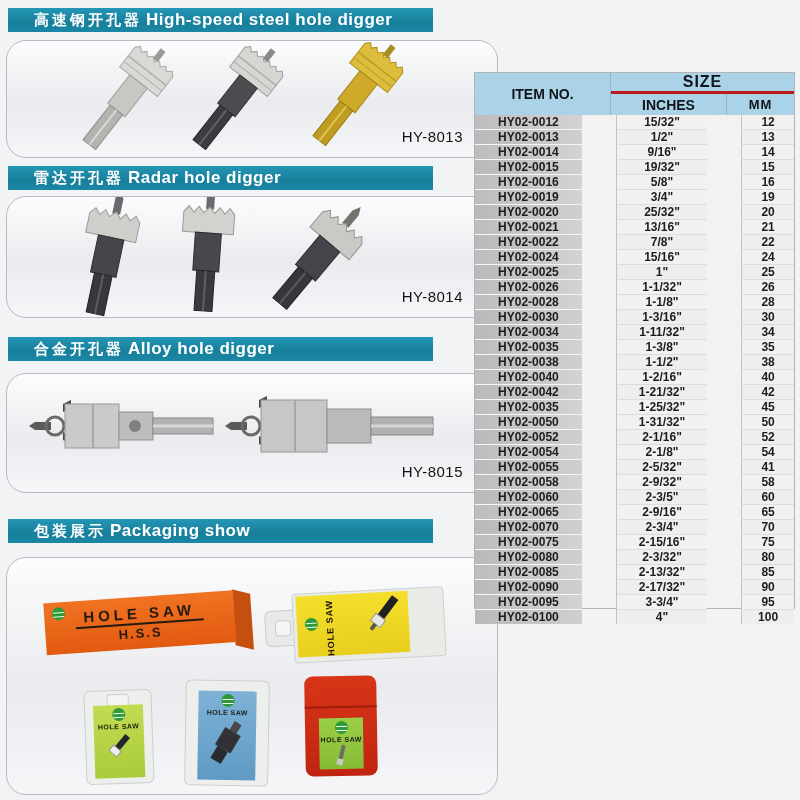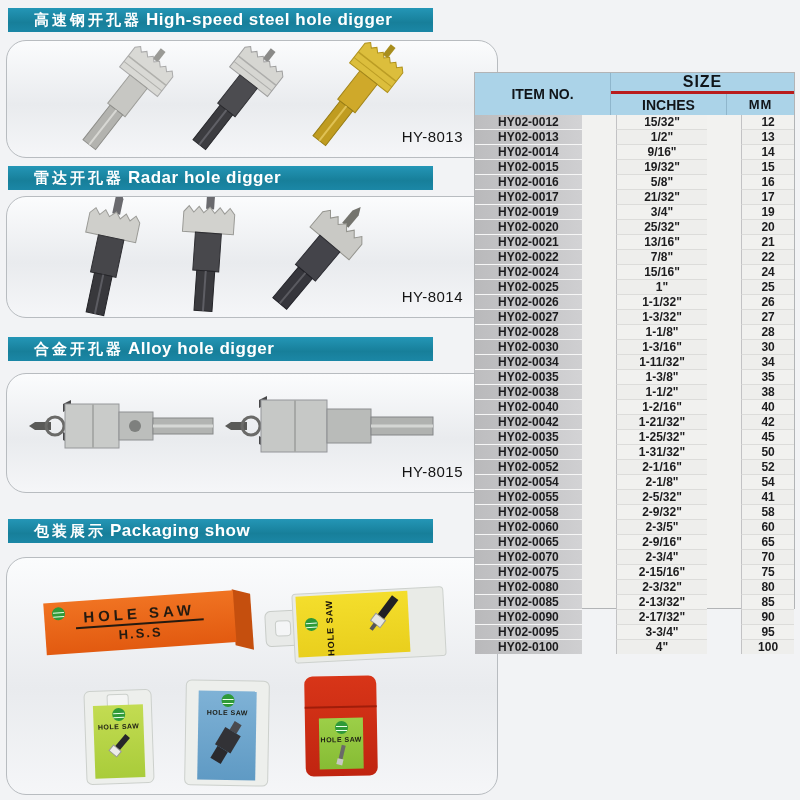--- a/index.html
+++ b/index.html
@@ -274,25 +274,20 @@
         <div class="trow alt">
           <div class="tc item">HY02-0015</div>
           <div class="tc in">19/32"</div>
           <div class="tc mm">15</div>
         </div>
         <div class="trow">
           <div class="tc item">HY02-0016</div>
           <div class="tc in">5/8"</div>
           <div class="tc mm">16</div>
         </div>
-        <div class="trow alt">
-          <div class="tc item">HY02-0017</div>
-          <div class="tc in">21/32"</div>
-          <div class="tc mm">17</div>
-        </div>
         <div class="trow">
           <div class="tc item">HY02-0019</div>
           <div class="tc in">3/4"</div>
           <div class="tc mm">19</div>
         </div>
         <div class="trow alt">
           <div class="tc item">HY02-0020</div>
           <div class="tc in">25/32"</div>
           <div class="tc mm">20</div>
         </div>
@@ -314,25 +309,20 @@
         <div class="trow alt">
           <div class="tc item">HY02-0025</div>
           <div class="tc in">1"</div>
           <div class="tc mm">25</div>
         </div>
         <div class="trow">
           <div class="tc item">HY02-0026</div>
           <div class="tc in">1-1/32"</div>
           <div class="tc mm">26</div>
         </div>
-        <div class="trow alt">
-          <div class="tc item">HY02-0027</div>
-          <div class="tc in">1-3/32"</div>
-          <div class="tc mm">27</div>
-        </div>
         <div class="trow">
           <div class="tc item">HY02-0028</div>
           <div class="tc in">1-1/8"</div>
           <div class="tc mm">28</div>
         </div>
         <div class="trow alt">
           <div class="tc item">HY02-0030</div>
           <div class="tc in">1-3/16"</div>
           <div class="tc mm">30</div>
         </div>

